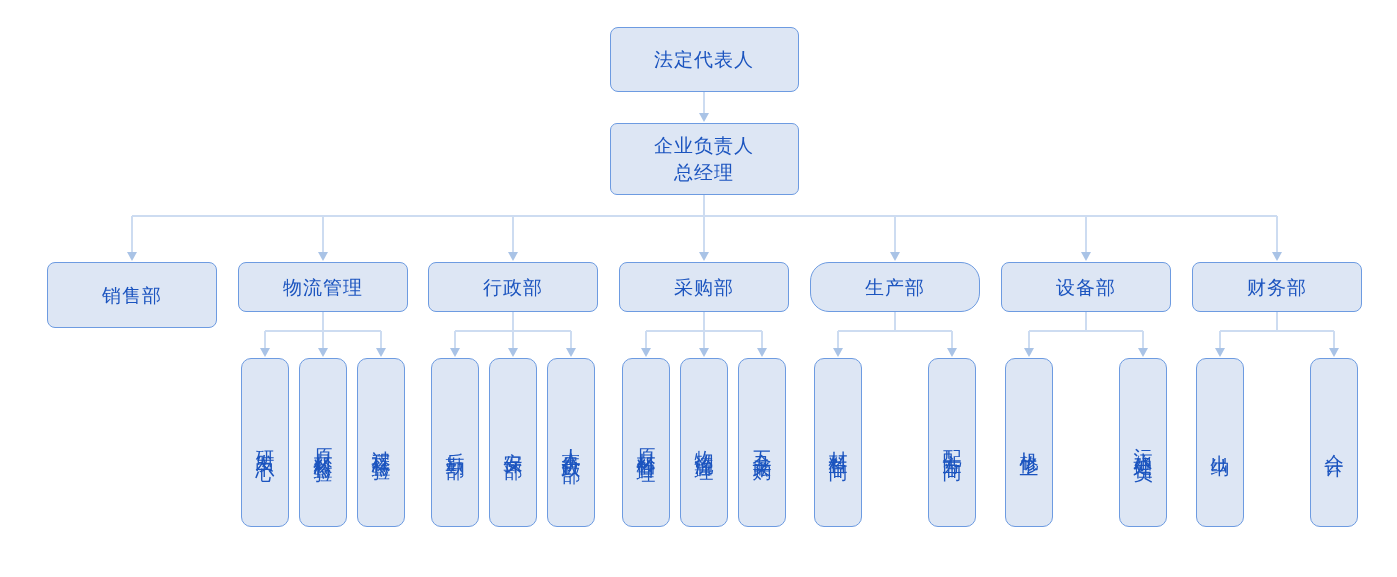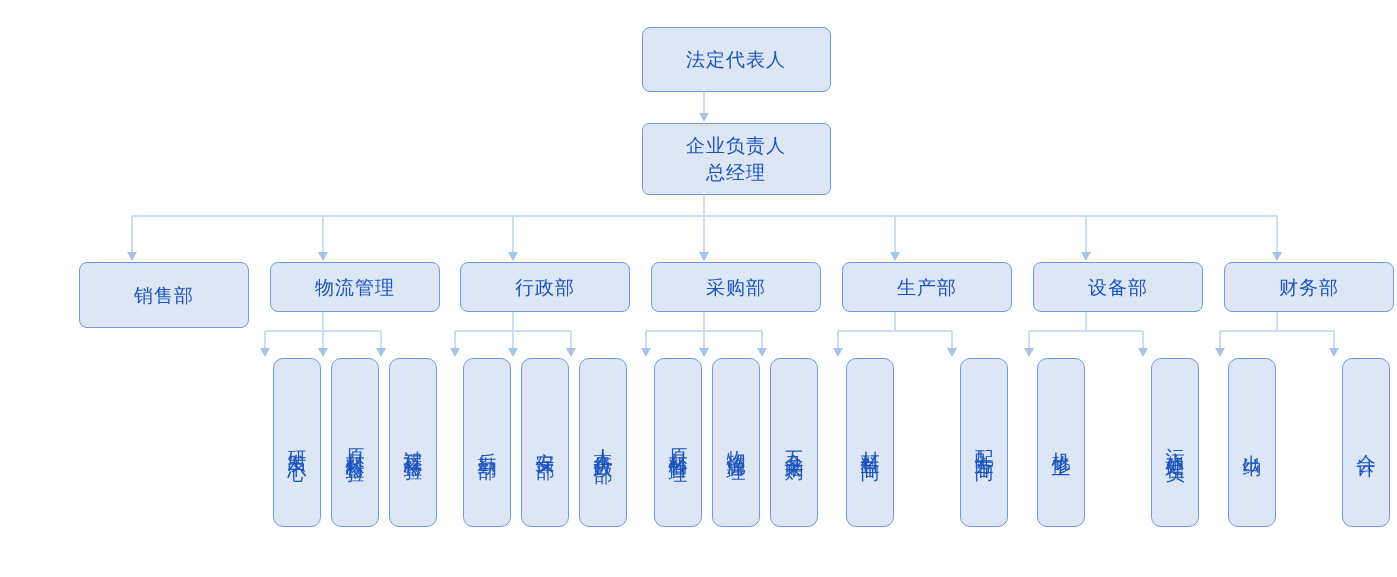--- a/index.html
+++ b/index.html
@@ -13,21 +13,20 @@
   #connectors{position:absolute;left:0;top:0;pointer-events:none;}
   .node{
     position:absolute;box-sizing:border-box;
     background:var(--box-fill,#dde6f4);
     border:1.5px solid var(--box-border,#6d9be1);
     border-radius:8px;
     color:var(--text,#1b54bf);
     display:flex;flex-direction:column;align-items:center;justify-content:center;
     font-size:19px;letter-spacing:1px;line-height:27px;
     text-align:center;
-    margin-left:32px;
   }
   .node .line{display:block;white-space:nowrap;}
   .node.vertical{
     border-radius:10px;
     writing-mode:vertical-rl;
     text-orientation:upright;
     letter-spacing:4px;
     line-height:48px;
     font-size:19px;
   }
@@ -137,21 +136,21 @@
     </div>
     <div class="node vertical" style="left: 622px; top: 358px; width: 48px; height: 169px;">
       <span class="line">原材料管理</span>
     </div>
     <div class="node vertical" style="left: 680px; top: 358px; width: 48px; height: 169px;">
       <span class="line">物流管理</span>
     </div>
     <div class="node vertical" style="left: 738px; top: 358px; width: 48px; height: 169px;">
       <span class="line">五金采购</span>
     </div>
-    <div class="node" style="left: 810px; top: 262px; width: 170px; height: 50px;">
+    <div class="node" style="left: 810px; top: 262px; width: 170px; height: 50px; border-radius: 19px;">
       <span class="line">生产部</span>
     </div>
     <div class="node vertical" style="left: 814px; top: 358px; width: 48px; height: 169px;">
       <span class="line">材料车间</span>
     </div>
     <div class="node vertical" style="left: 928px; top: 358px; width: 48px; height: 169px;">
       <span class="line">配方车间</span>
     </div>
     <div class="node" style="left: 1001px; top: 262px; width: 170px; height: 50px;">
       <span class="line">设备部</span>

